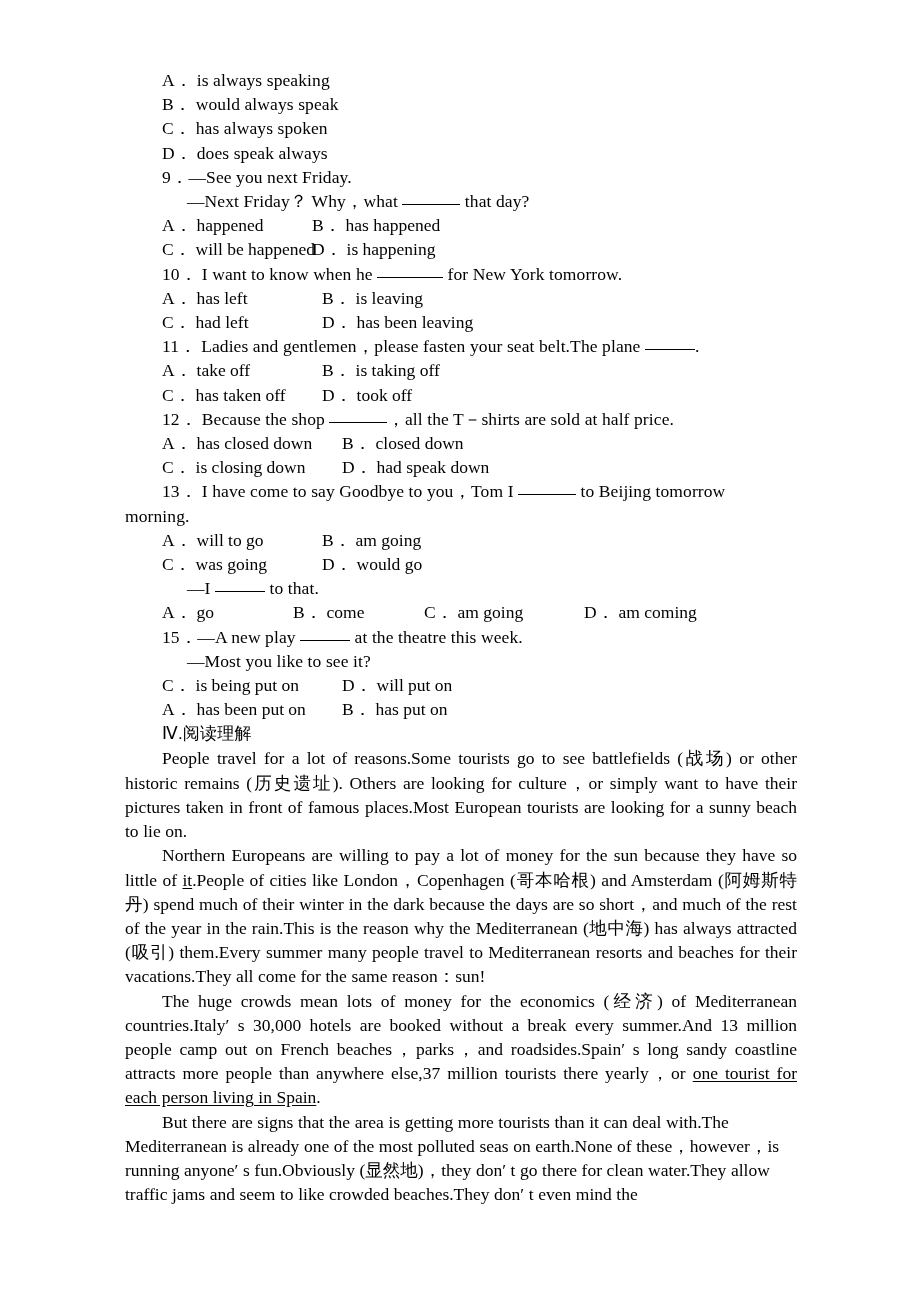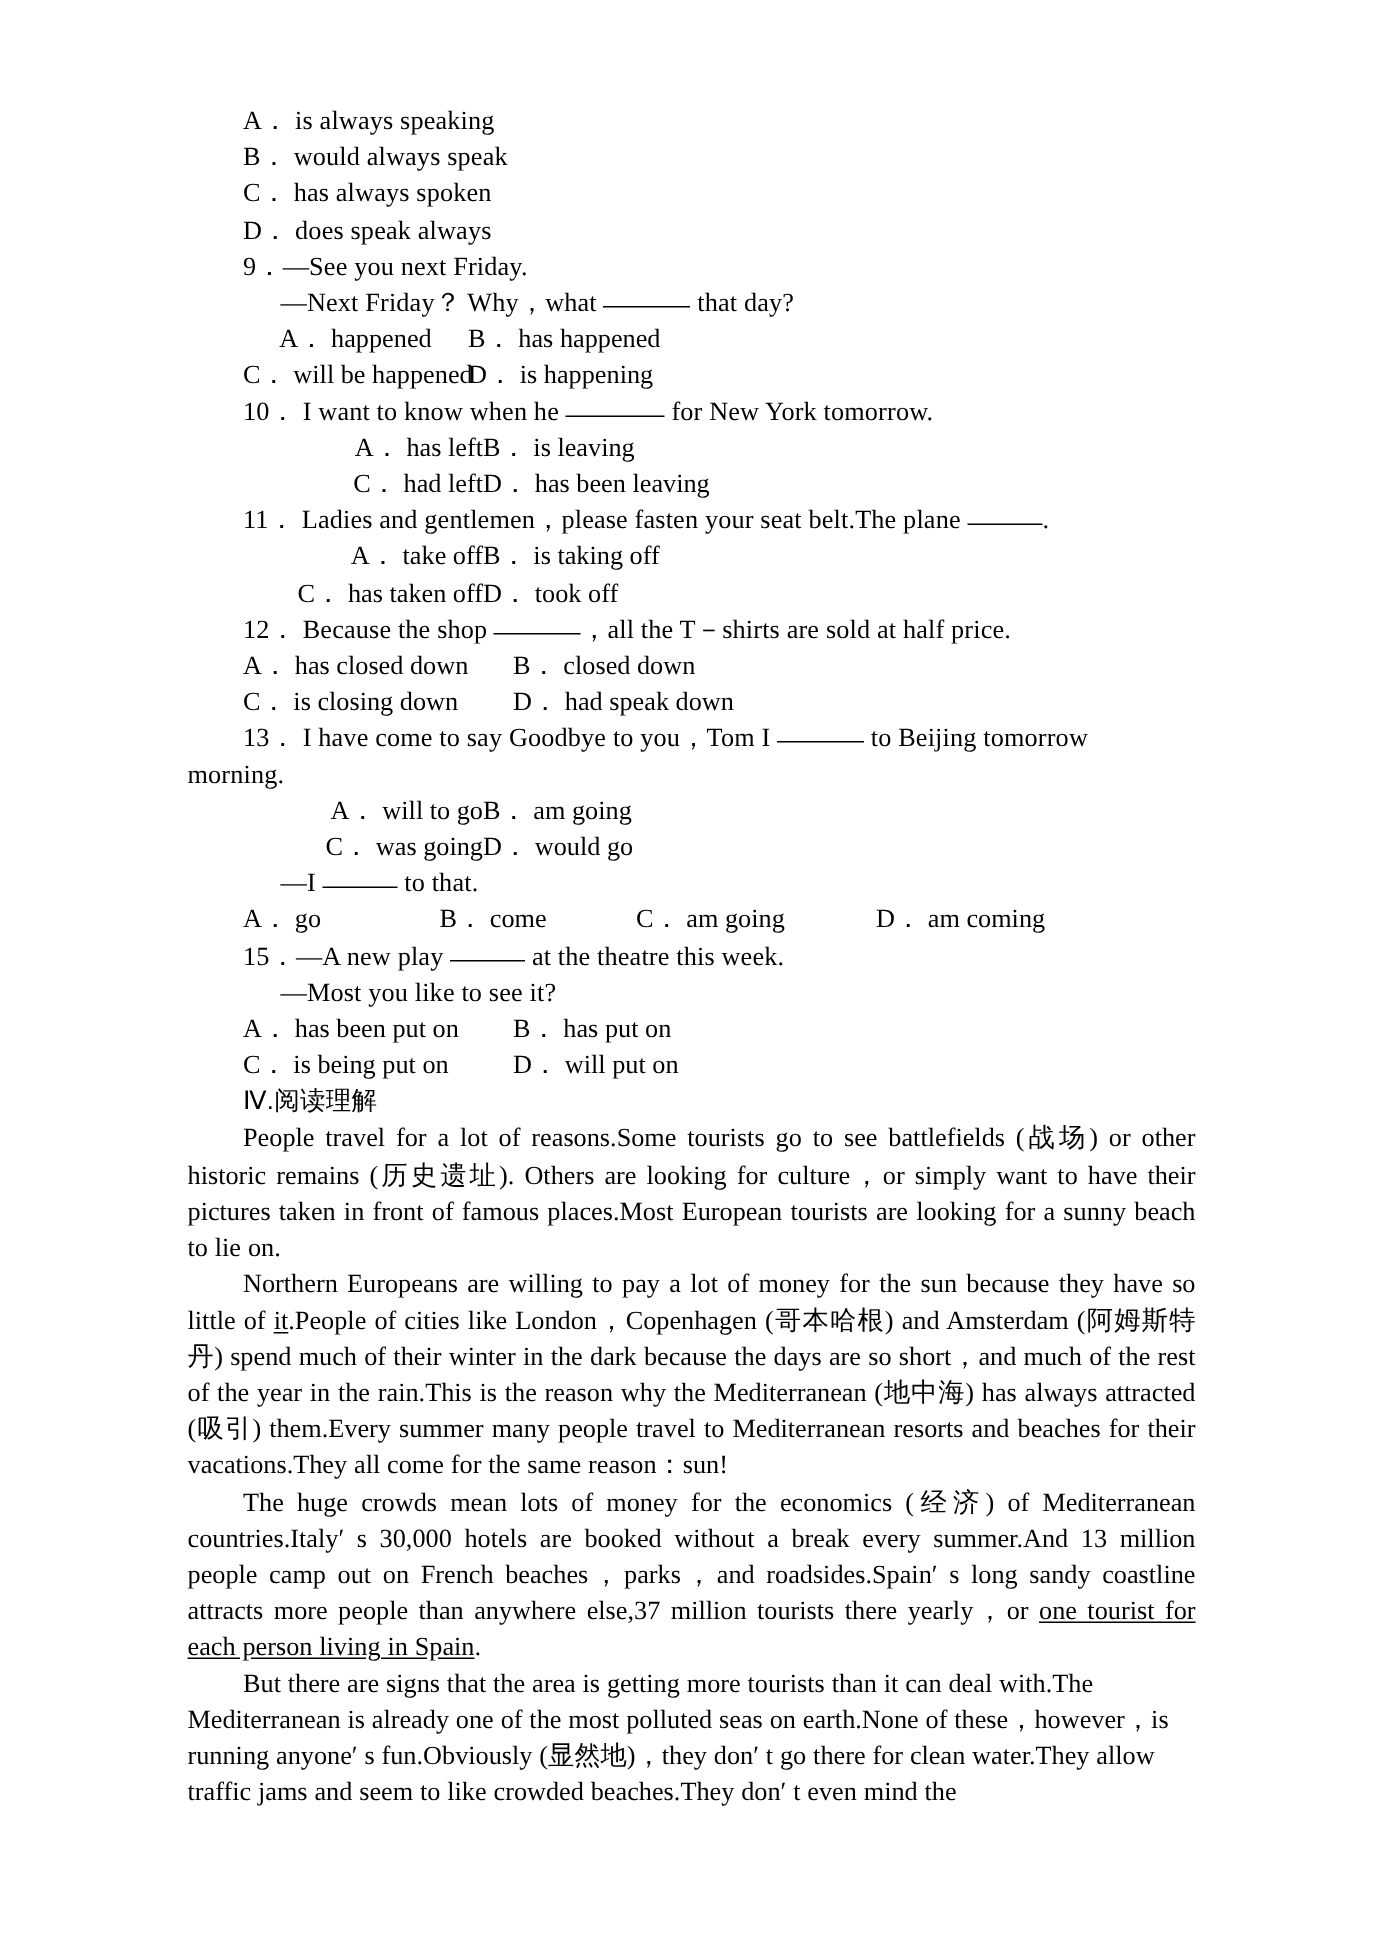--- a/index.html
+++ b/index.html
@@ -53,22 +53,22 @@
     font-size: 17.5px;
     line-height: 24.2px;
     padding-left: 37px;
     display: block;
     white-space: pre;
   }
   .opt {
     display: inline-block;
     vertical-align: baseline;
   }
-  .w2a { width: 150px; text-align: center; }   
-  .w2b { width: 160px; text-align: right; }
+  .w2a { width: 150px; }   
+  .w2b { width: 160px; }
   .w2c { width: 180px; }
   .w4  { width: 131px; }   
 
   
   .blank {
     display: inline-block;
     border-bottom: 1.3px solid #000;
     vertical-align: baseline;
     position: relative;
     top: -2px;
@@ -137,22 +137,22 @@
     <div class="line ind"><span>13．</span><span> I have come to say Goodbye to you，Tom I </span><span class="blank b-md"></span><span> to Beijing tomorrow</span></div>
     <div class="line">morning.</div>
     <div class="opts"><span class="opt w2b"><span>A．</span><span class="fw"> </span><span>will to go</span></span><span class="opt"><span>B．</span><span class="fw"> </span><span>am going</span></span></div>
     <div class="opts"><span class="opt w2b"><span>C．</span><span class="fw"> </span><span>was going</span></span><span class="opt"><span>D．</span><span class="fw"> </span><span>would go</span></span></div>
 
     <div class="line ind2"><span>—I </span><span class="blank b-sm"></span><span> to that.</span></div>
     <div class="opts"><span class="opt w4"><span>A．</span><span class="fw"> </span><span>go</span></span><span class="opt w4"><span>B．</span><span class="fw"> </span><span>come</span></span><span class="opt w4" style="width:160px"><span>C．</span><span class="fw"> </span><span>am going</span></span><span class="opt"><span>D．</span><span class="fw"> </span><span>am coming</span></span></div>
 
     <div class="line ind"><span>15．</span><span>—A new play </span><span class="blank b-sm"></span><span> at the theatre this week.</span></div>
     <div class="line ind2">—Most you like to see it?</div>
+    <div class="opts"><span class="opt w2c"><span>C．</span><span class="fw"> </span><span>is being put on</span></span><span class="opt"><span>D．</span><span class="fw"> </span><span>will put on</span></span></div>
     <div class="opts"><span class="opt w2c"><span>A．</span><span class="fw"> </span><span>has been put on</span></span><span class="opt"><span>B．</span><span class="fw"> </span><span>has put on</span></span></div>
-    <div class="opts"><span class="opt w2c"><span>C．</span><span class="fw"> </span><span>is being put on</span></span><span class="opt"><span>D．</span><span class="fw"> </span><span>will put on</span></span></div>
 
     <div class="heading">Ⅳ.阅读理解</div>
 
     <p class="para">People travel for a lot of reasons.Some tourists go to see battlefields (战场) or other historic remains (历史遗址). Others are looking for culture，or simply want to have their pictures taken in front of famous places.Most European tourists are looking for a sunny beach to lie on.</p>
 
     <p class="para"><span>Northern Europeans are willing to pay a lot of money for the sun because they have so little of </span><span class="u">it</span><span>.People of cities like London，Copenhagen (哥本哈根) and Amsterdam (阿姆斯特丹) spend much of their winter in the dark because the days are so short，and much of the rest of the year in the rain.This is the reason why the Mediterranean (地中海) has always attracted (吸引) them.Every summer many people travel to Mediterranean resorts and beaches for their vacations.They all come for the same reason：sun!</span></p>
 
     <p class="para"><span>The huge crowds mean lots of money for the economics (经济) of Mediterranean countries.Italy′ s 30,000 hotels are booked without a break every summer.And 13 million people camp out on French beaches，parks，and roadsides.Spain′ s long sandy coastline attracts more people than anywhere else,37 million tourists there yearly，or </span><span class="uspc">one tourist for each person living in Spain</span><span>.</span></p>
 
     <p class="para last">But there are signs that the area is getting more tourists than it can deal with.The Mediterranean is already one of the most polluted seas on earth.None of these，however，is running anyone′ s fun.Obviously (显然地)，they don′ t go there for clean water.They allow traffic jams and seem to like crowded beaches.They don′ t even mind the</p>

